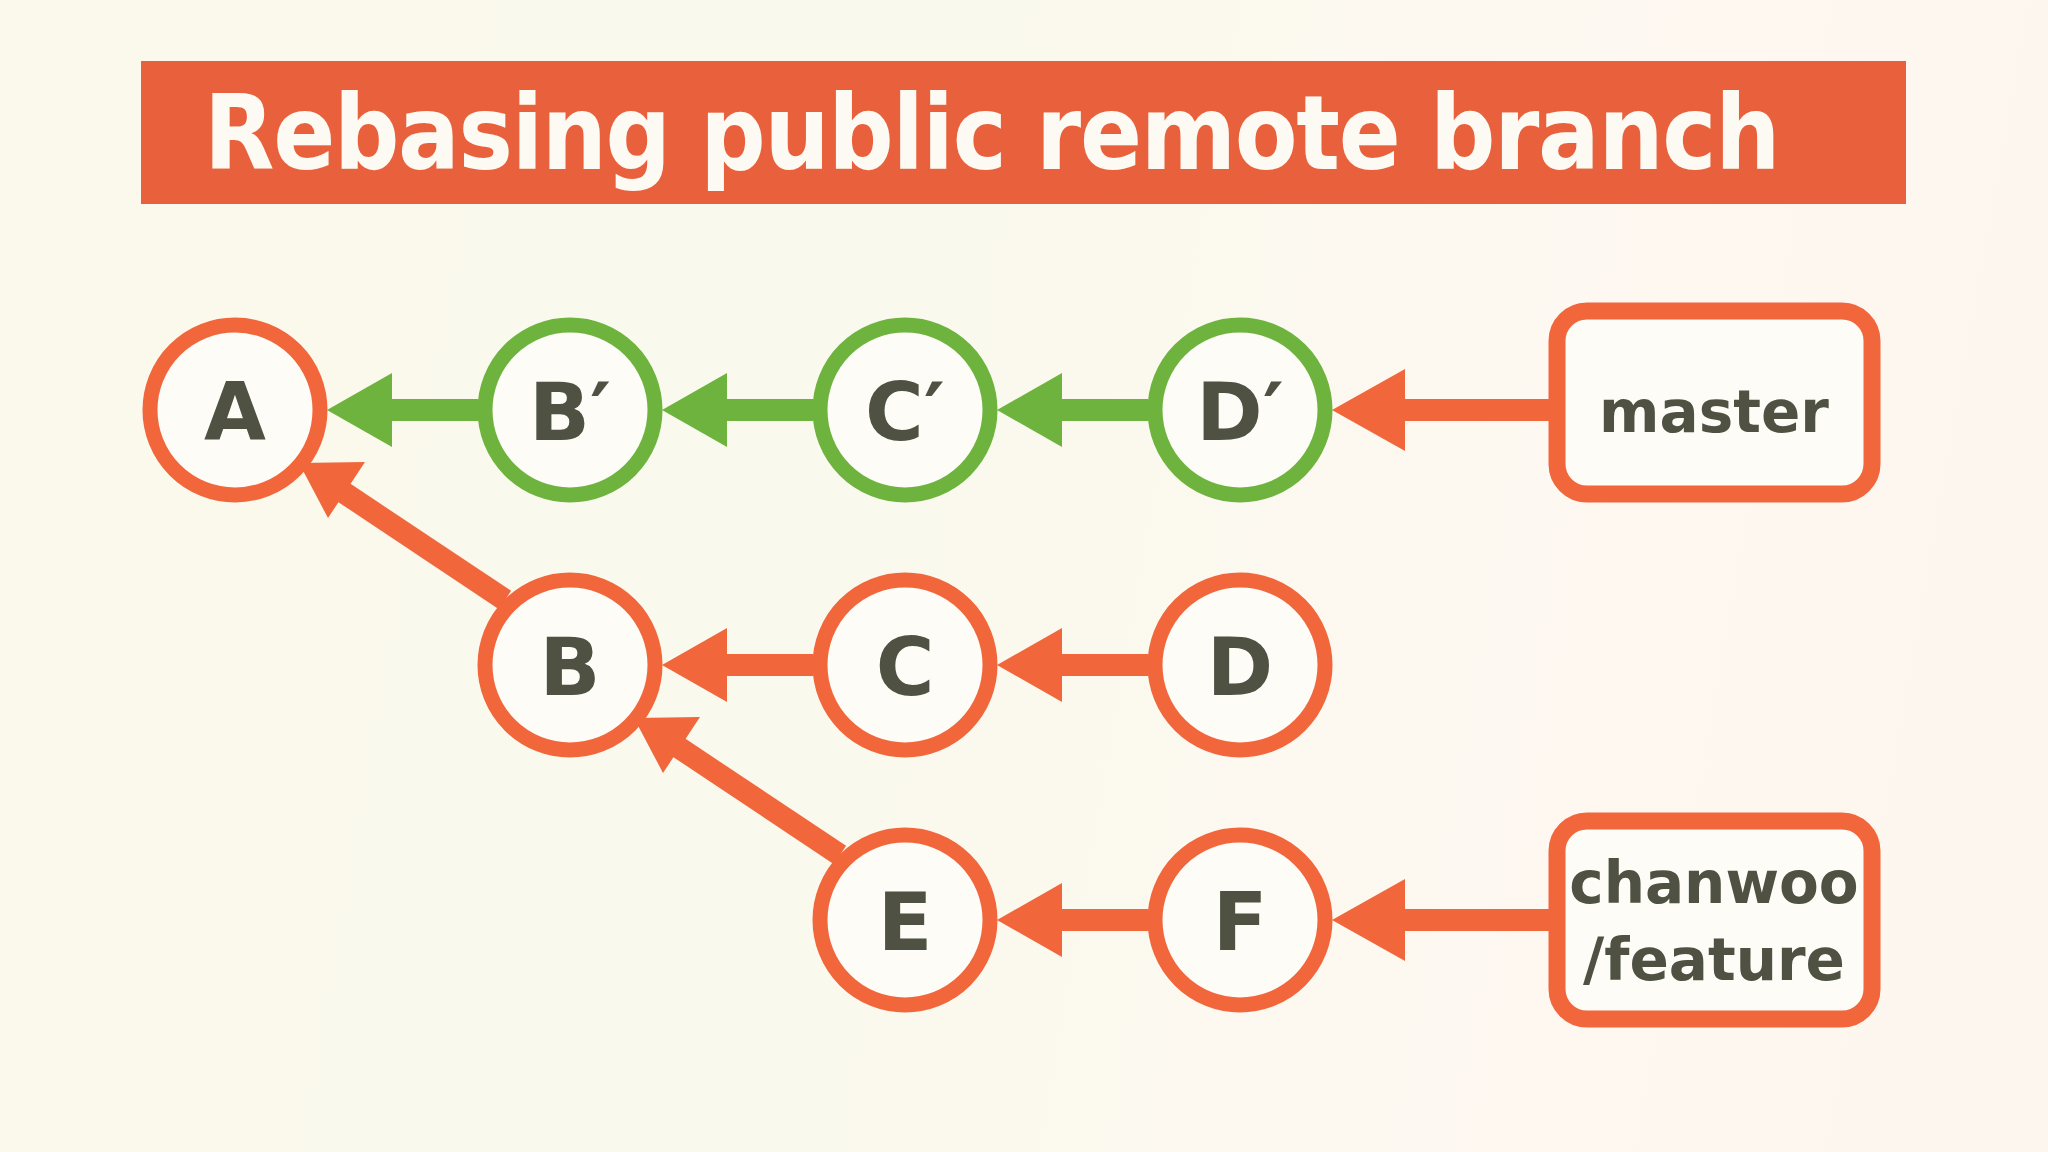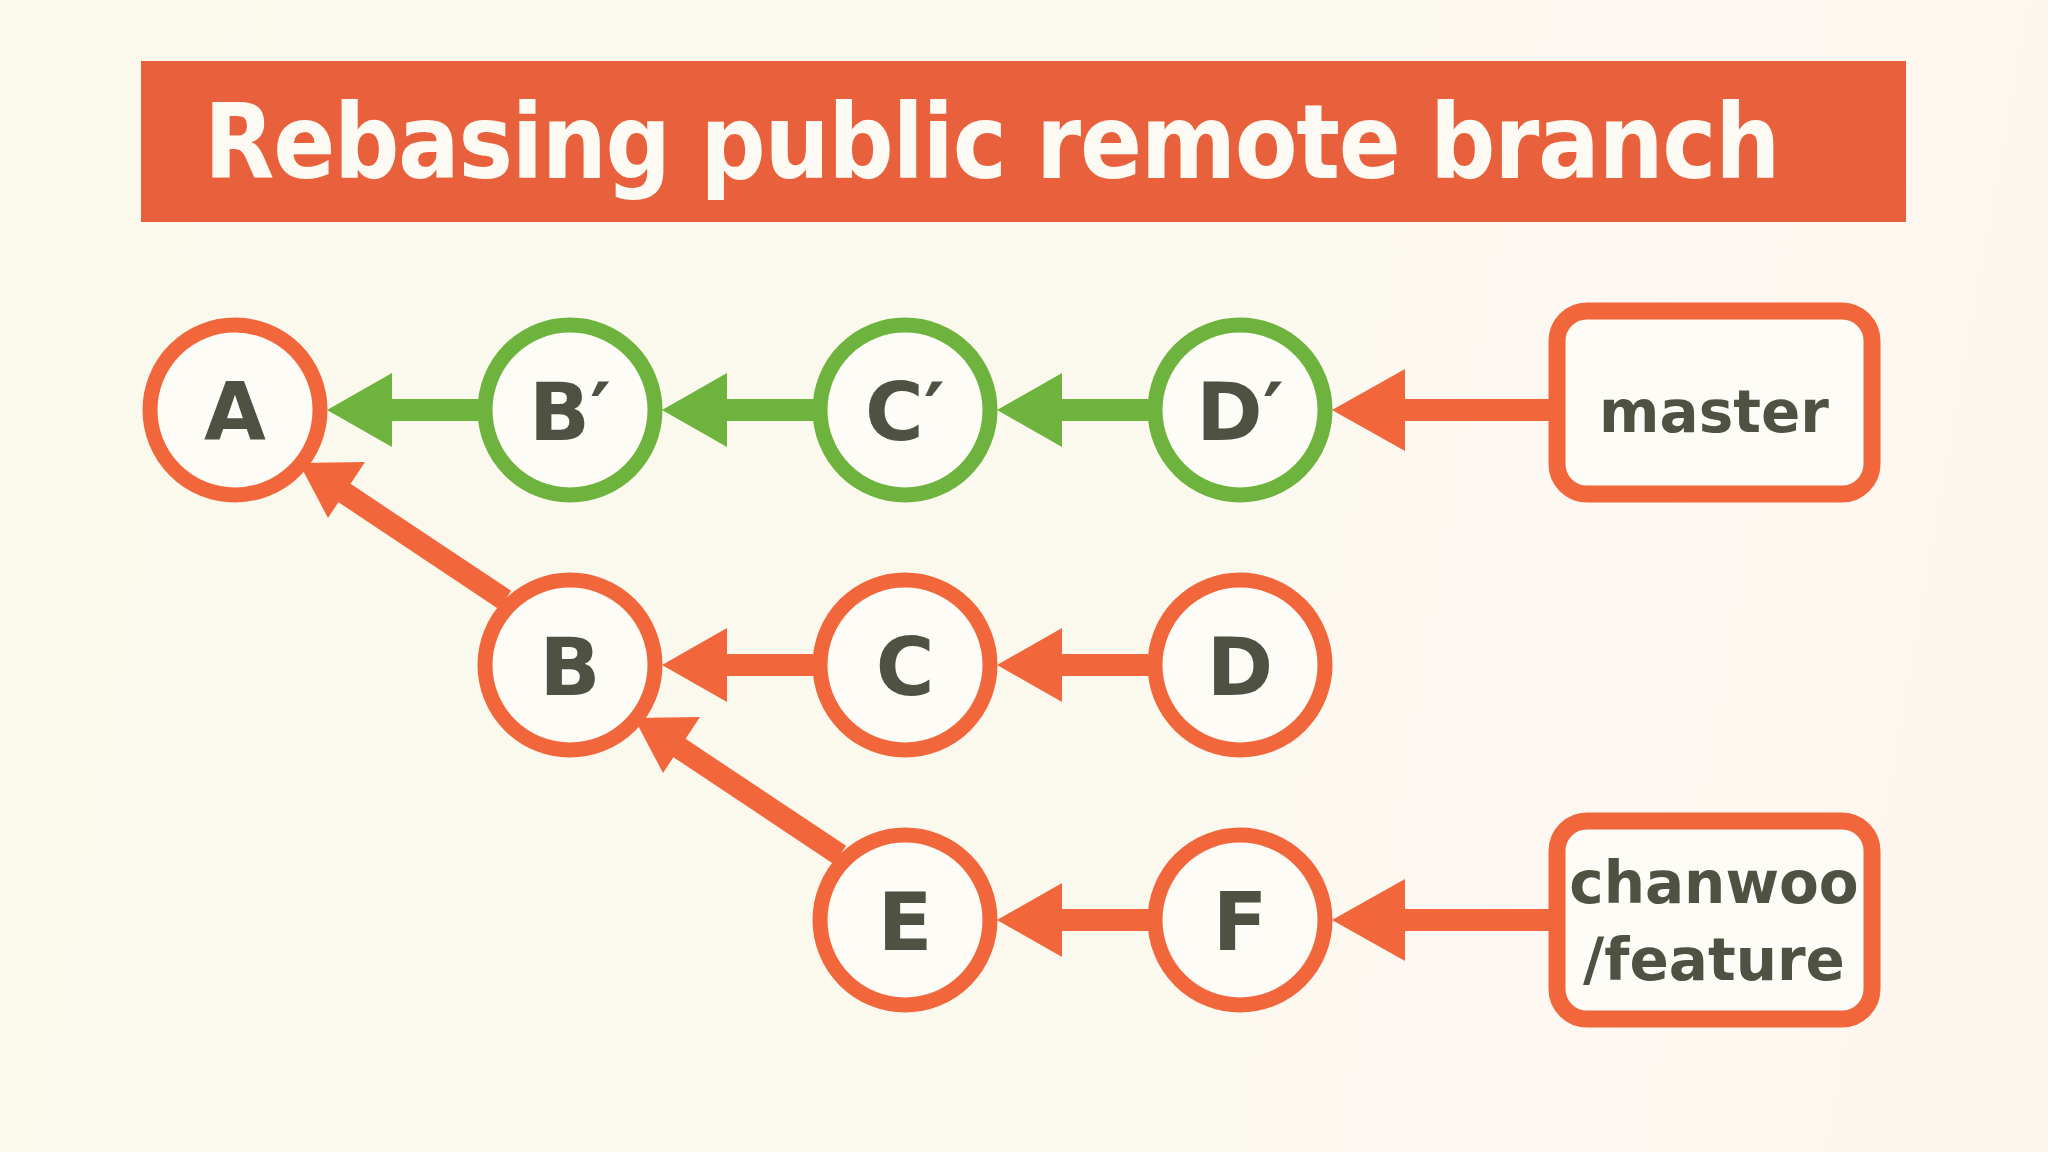--- a/index.html
+++ b/index.html
@@ -20,21 +20,21 @@
     background: linear-gradient(100deg, #FAF9EC 0%, #FBF9EE 52%, #FDF8F1 72%, #FDF6EF 100%);
     overflow: hidden;
   }
 
   
   #title-banner {
     position: absolute;
     left: 141px;
     top: 61px;
     width: 1765px;
-    height: 161px;
+    height: 143px;
     background: #E8603C;
     display: flex;
     align-items: center;
   }
   #title-text {
     margin-left: 63px;
     color: #FCFAF2;
     font-family: "DejaVu Sans", "Liberation Sans", sans-serif;
     font-weight: bold;
     font-size: 104px;

